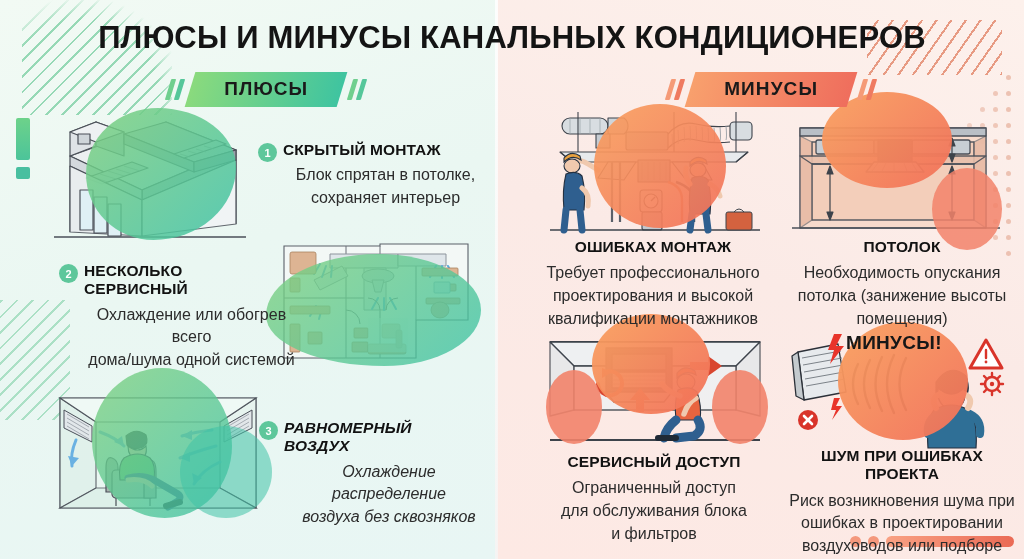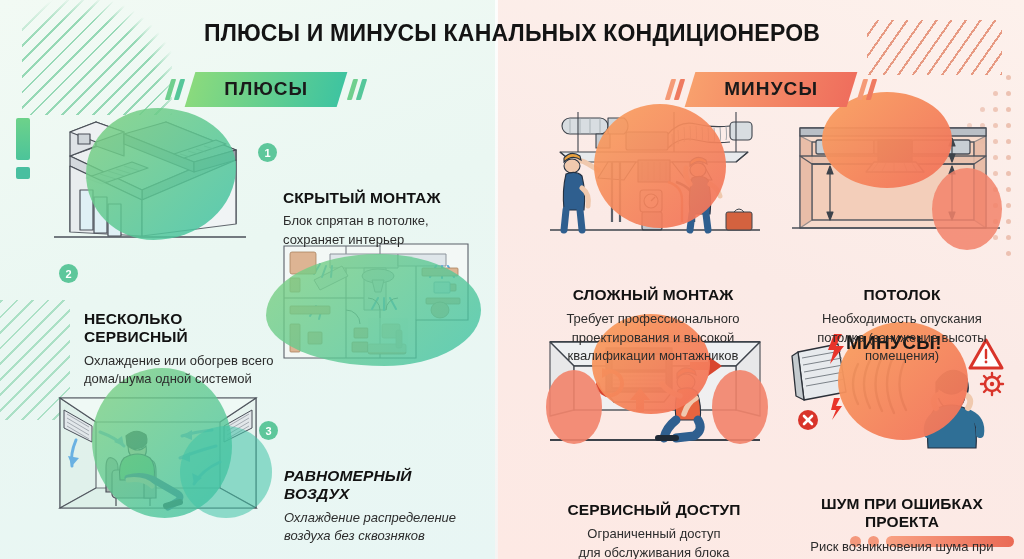--- a/index.html
+++ b/index.html
@@ -42,21 +42,21 @@
   #deco-dots{right:8px;top:75px;width:62px;height:200px;}
   #deco-dots i{position:absolute;width:5px;height:5px;border-radius:50%;
     background:#e2a48c;display:block;}
   #deco-bottom-pill{right:10px;bottom:12px;display:flex;align-items:center;gap:7px;}
   #deco-bottom-pill .d{width:11px;height:11px;border-radius:50%;background:#f4987c;}
   #deco-bottom-pill .bar{width:128px;height:11px;border-radius:6px;
     background:linear-gradient(90deg,#f9a183,#ea6a55);}
 
   
   #title{position:absolute;left:0;right:0;top:20px;text-align:center;
-    font-size:23px;font-weight:bold;letter-spacing:.2px;color:#141414;
+    font-size:31px;font-weight:bold;letter-spacing:.2px;color:#141414;
     z-index:6;white-space:nowrap;}
 
   
   .badge-wrap{position:absolute;top:72px;display:flex;align-items:center;gap:8px;z-index:6;}
   .badge{
     padding:6px 34px 7px 34px;font-size:19px;font-weight:bold;color:#1a1a1a;
     letter-spacing:1.1px;
     transform:skewX(-17deg);
   }
   .badge span{display:block;transform:skewX(17deg);}
@@ -65,23 +65,23 @@
   .slashes{display:flex;gap:4px;}
   .slashes i{display:block;width:5px;height:21px;transform:skewX(-17deg);border-radius:1px;}
   .slash-green i{background:#6fcf8e;}
   .slash-green i:nth-child(2){background:#55c79a;}
   .slash-orange i{background:#f59a77;}
   .slash-orange i:nth-child(2){background:#ef7a60;}
   #badge-plus{left:168px;}
   #badge-minus{left:668px;}
 
   
-  .txt-block{position:absolute;z-index:5;margin-top:48px;}
+  .txt-block{position:absolute;z-index:5;}
   .t-head{font-size:15.5px;font-weight:bold;color:#121212;line-height:1.18;letter-spacing:.1px;}
-  .t-sub{font-size:13px;color:#2c2c2c;line-height:1.42;margin-top:5px;}
+  .t-sub{font-size:16px;color:#2c2c2c;line-height:1.42;margin-top:5px;text-align:center;}
   .num-badge{position:absolute;width:19px;height:19px;border-radius:50%;
     background:#5ec79b;color:#fff;font-size:11px;font-weight:bold;
     display:flex;align-items:center;justify-content:center;}
 
   
   #plus-1{left:283px;top:141px;width:205px;}
   #plus-1-num{left:258px;top:143px;}
   #plus-2{left:84px;top:262px;width:215px;}
   #plus-2-num{left:59px;top:264px;}
   #plus-3{left:284px;top:419px;width:210px;font-style:italic;}
@@ -665,21 +665,21 @@
 
   <div class="num-badge" id="plus-3-num">3</div>
   <div class="txt-block" id="plus-3">
     <div class="t-head" style="white-space: pre-line;">РАВНОМЕРНЫЙ
 ВОЗДУХ</div>
     <div class="t-sub" style="white-space: pre-line;">Охлаждение распределение
 воздуха без сквозняков</div>
   </div>
 
   <div class="txt-block minus-block" id="minus-1">
-    <div class="t-head" style="white-space: pre-line;">СЛОЖНЫЙ МОНТАЖ</div>
+    <div class="t-head" style="white-space: pre-line;">ОШИБКАХ МОНТАЖ</div>
     <div class="t-sub" style="white-space: pre-line;">Требует профессионального
 проектирования и высокой
 квалификации монтажников</div>
   </div>
 
   <div class="txt-block minus-block" id="minus-3">
     <div class="t-head" style="white-space: pre-line;">СЕРВИСНЫЙ ДОСТУП</div>
     <div class="t-sub" style="white-space: pre-line;">Ограниченный доступ
 для обслуживания блока
 и фильтров</div>

